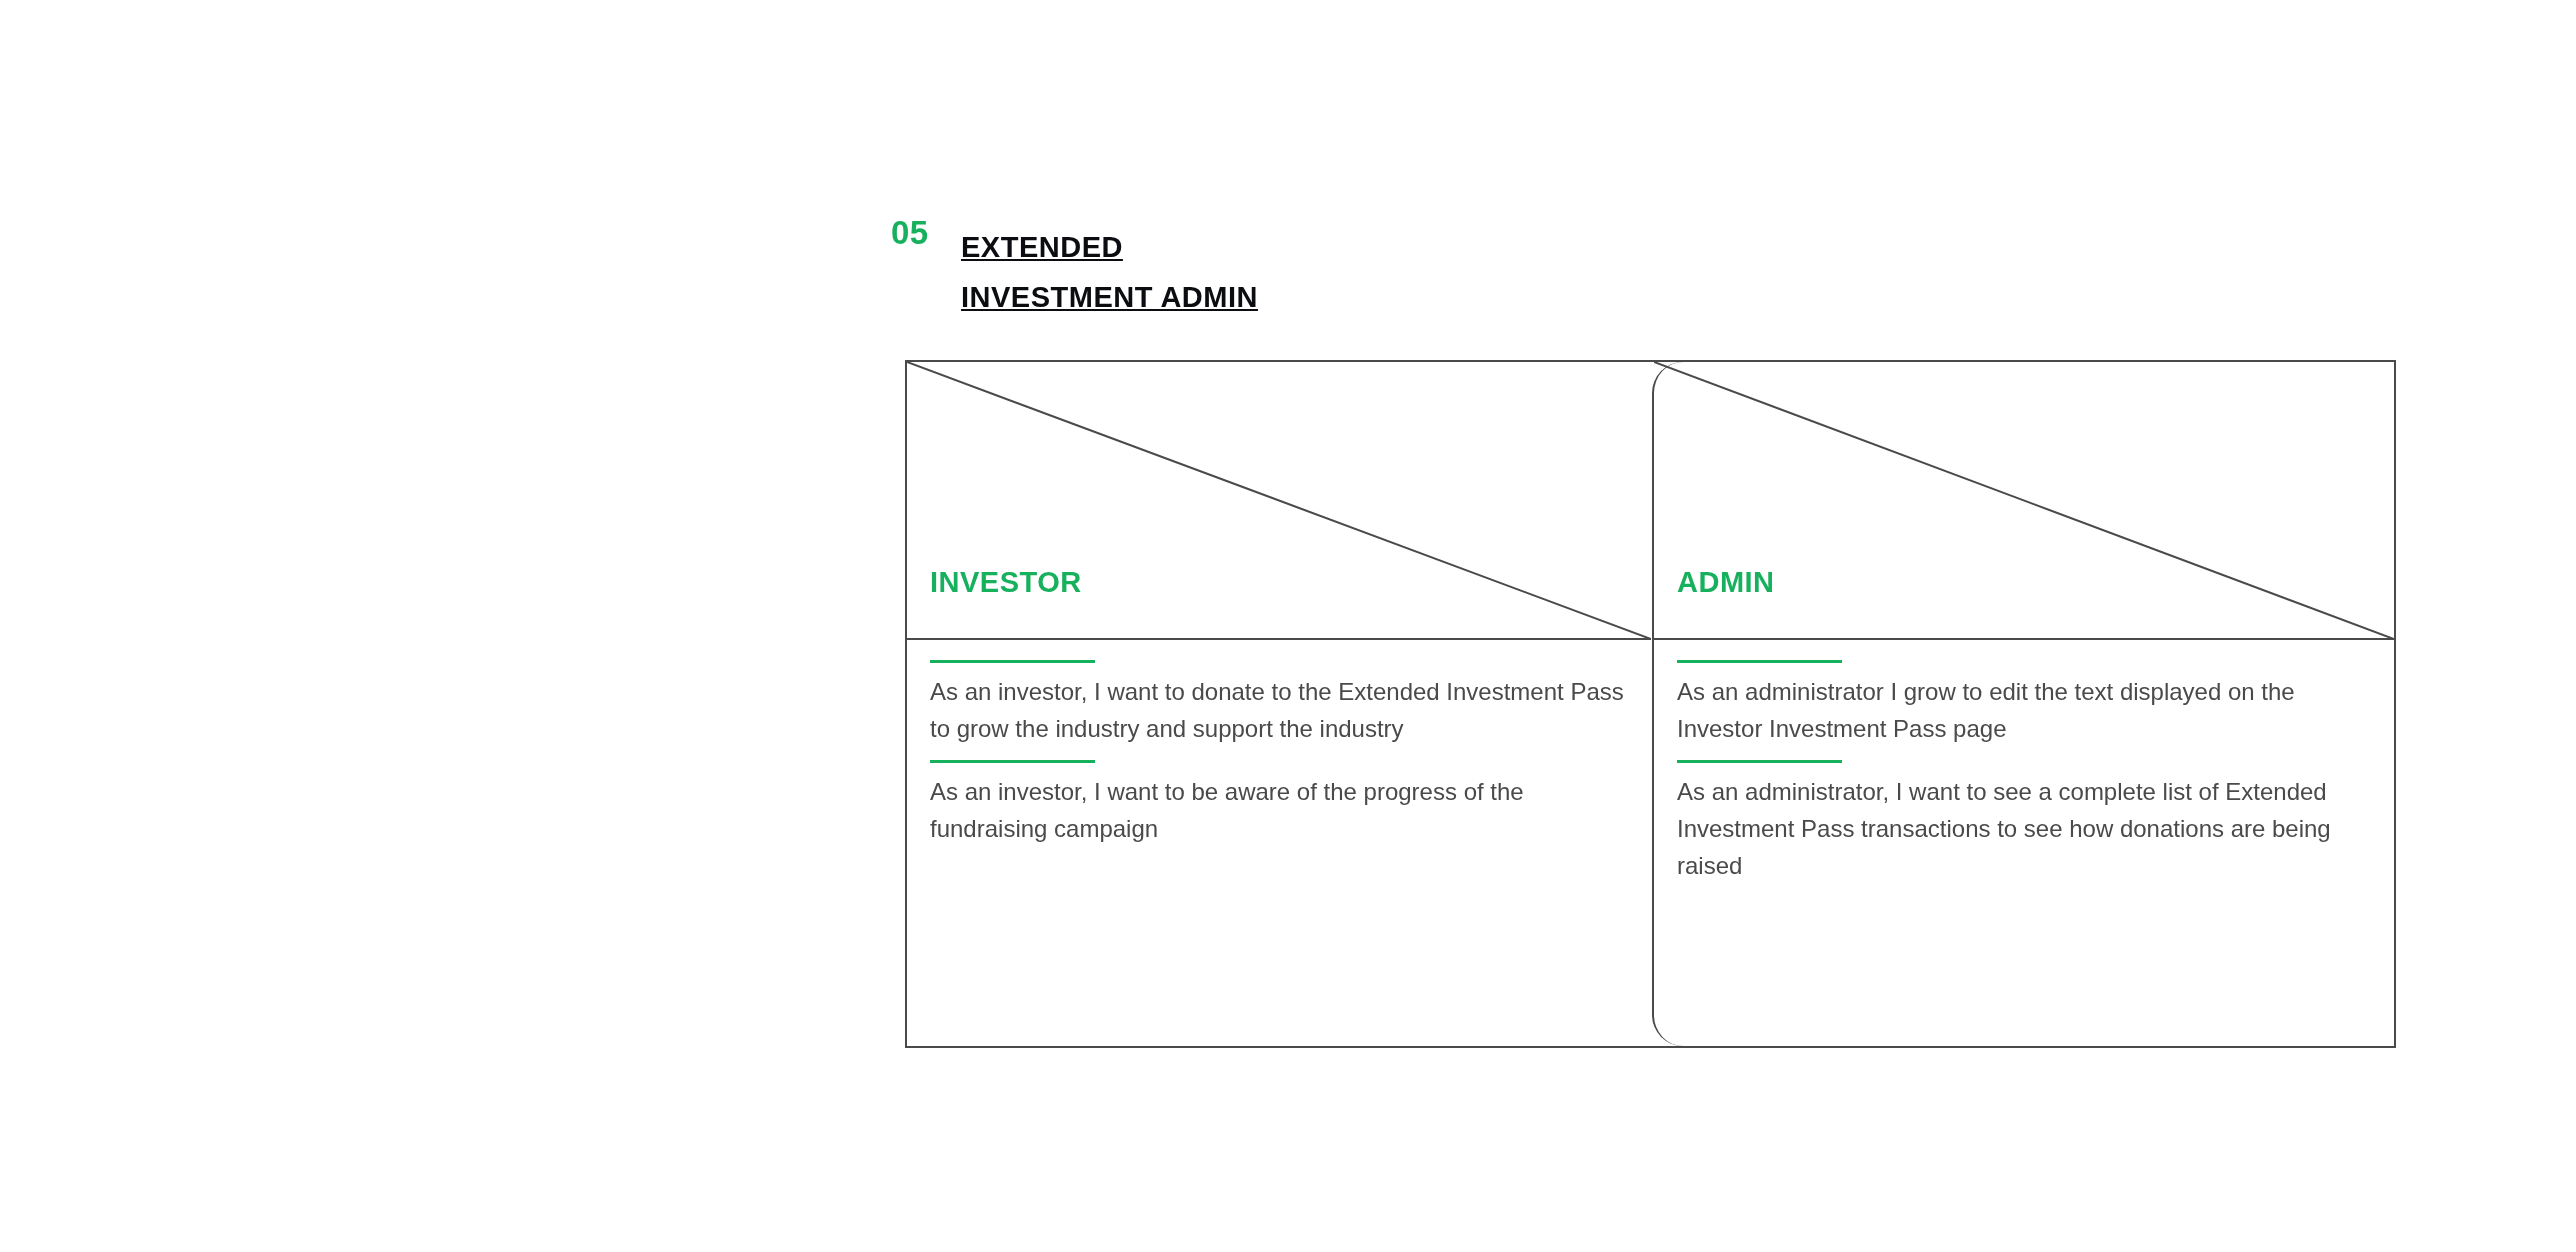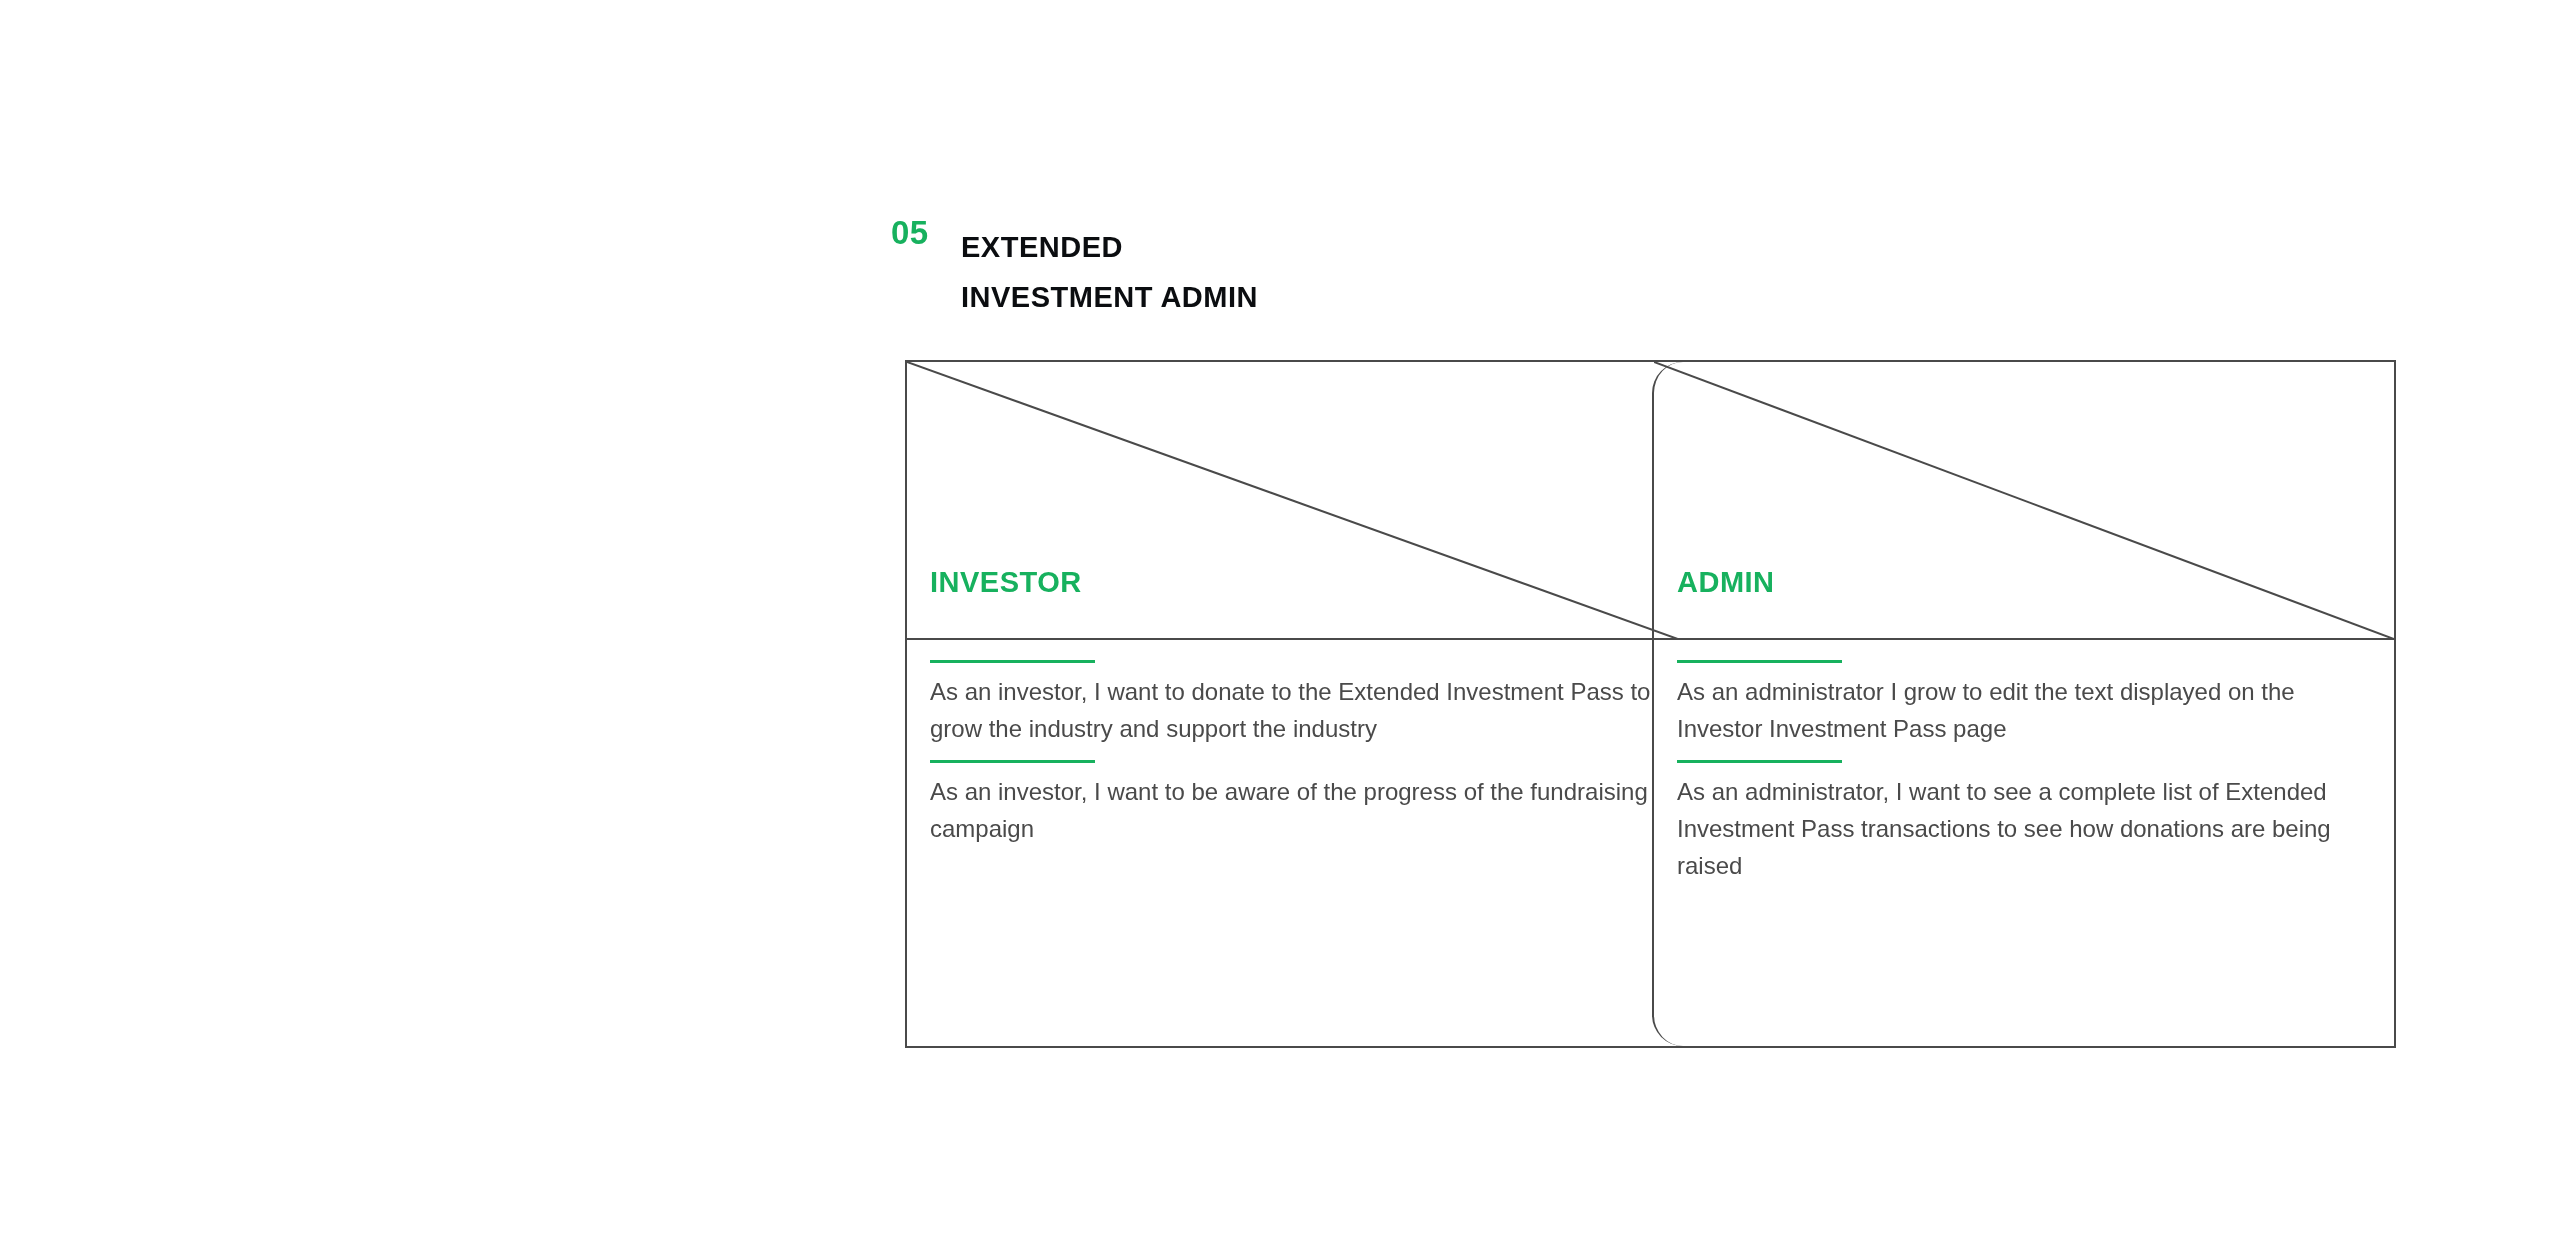--- a/index.html
+++ b/index.html
@@ -27,36 +27,36 @@
     .section-title {
       position: absolute;
       left: 961px;
       top: 222px;
       font-size: 29px;
       line-height: 50px;
       font-weight: bold;
       color: #0b0d10;
       letter-spacing: 0.5px;
     }
-    .section-title span { display: block; white-space: nowrap; }
+    .section-title span { display: block; white-space: nowrap; text-decoration: underline; }
     .grid {
       position: absolute;
       left: 905px;
       top: 360px;
       width: 1491px;
       height: 688px;
       box-sizing: border-box;
       border: 2.1px solid #4a4a4a;
     }
     .col {
       position: absolute;
       top: 0;
       bottom: 0;
     }
-    .col-left { left: 0; width: 744px; padding-left: 27px; }
+    .col-left { left: 0; width: 744px; }
     .col-right { left: 745px; right: 0; border-left: 2.1px solid #4a4a4a; border-radius: 31px; }
     .col-head {
       position: absolute;
       left: 0; right: 0; top: 0;
       height: 276px;
       border-bottom: 2.1px solid #4a4a4a;
       box-sizing: content-box;
     }
     .col-head svg {
       position: absolute;

